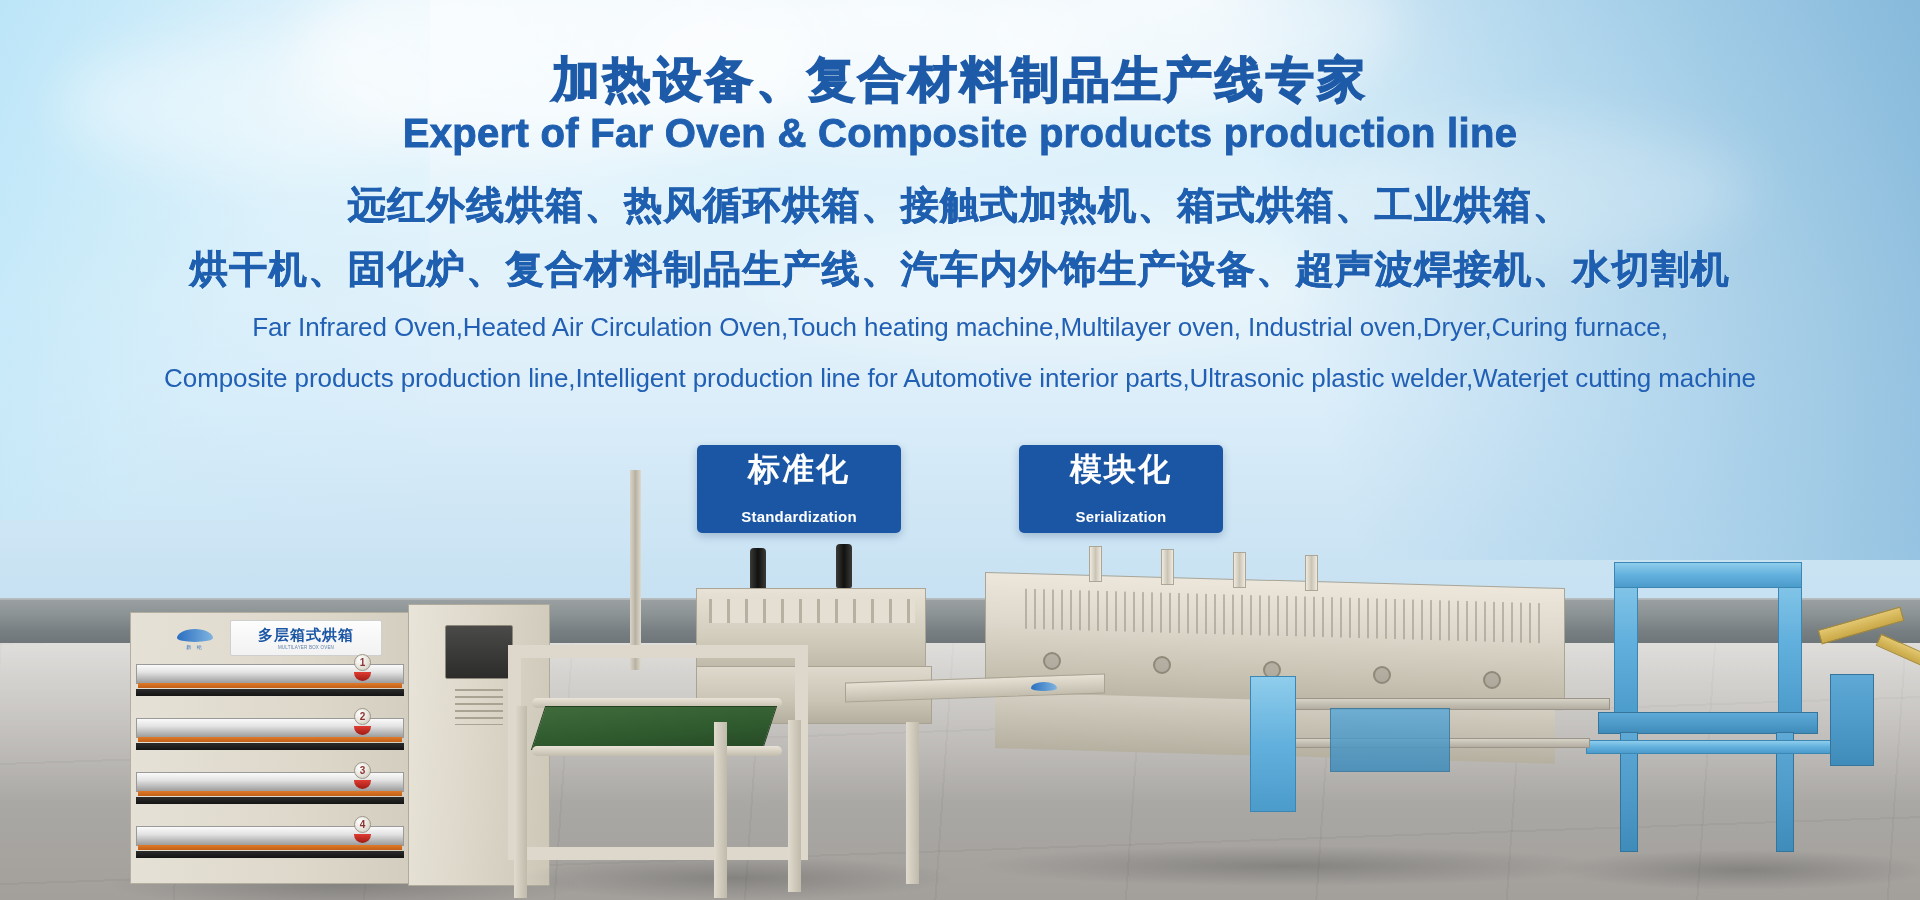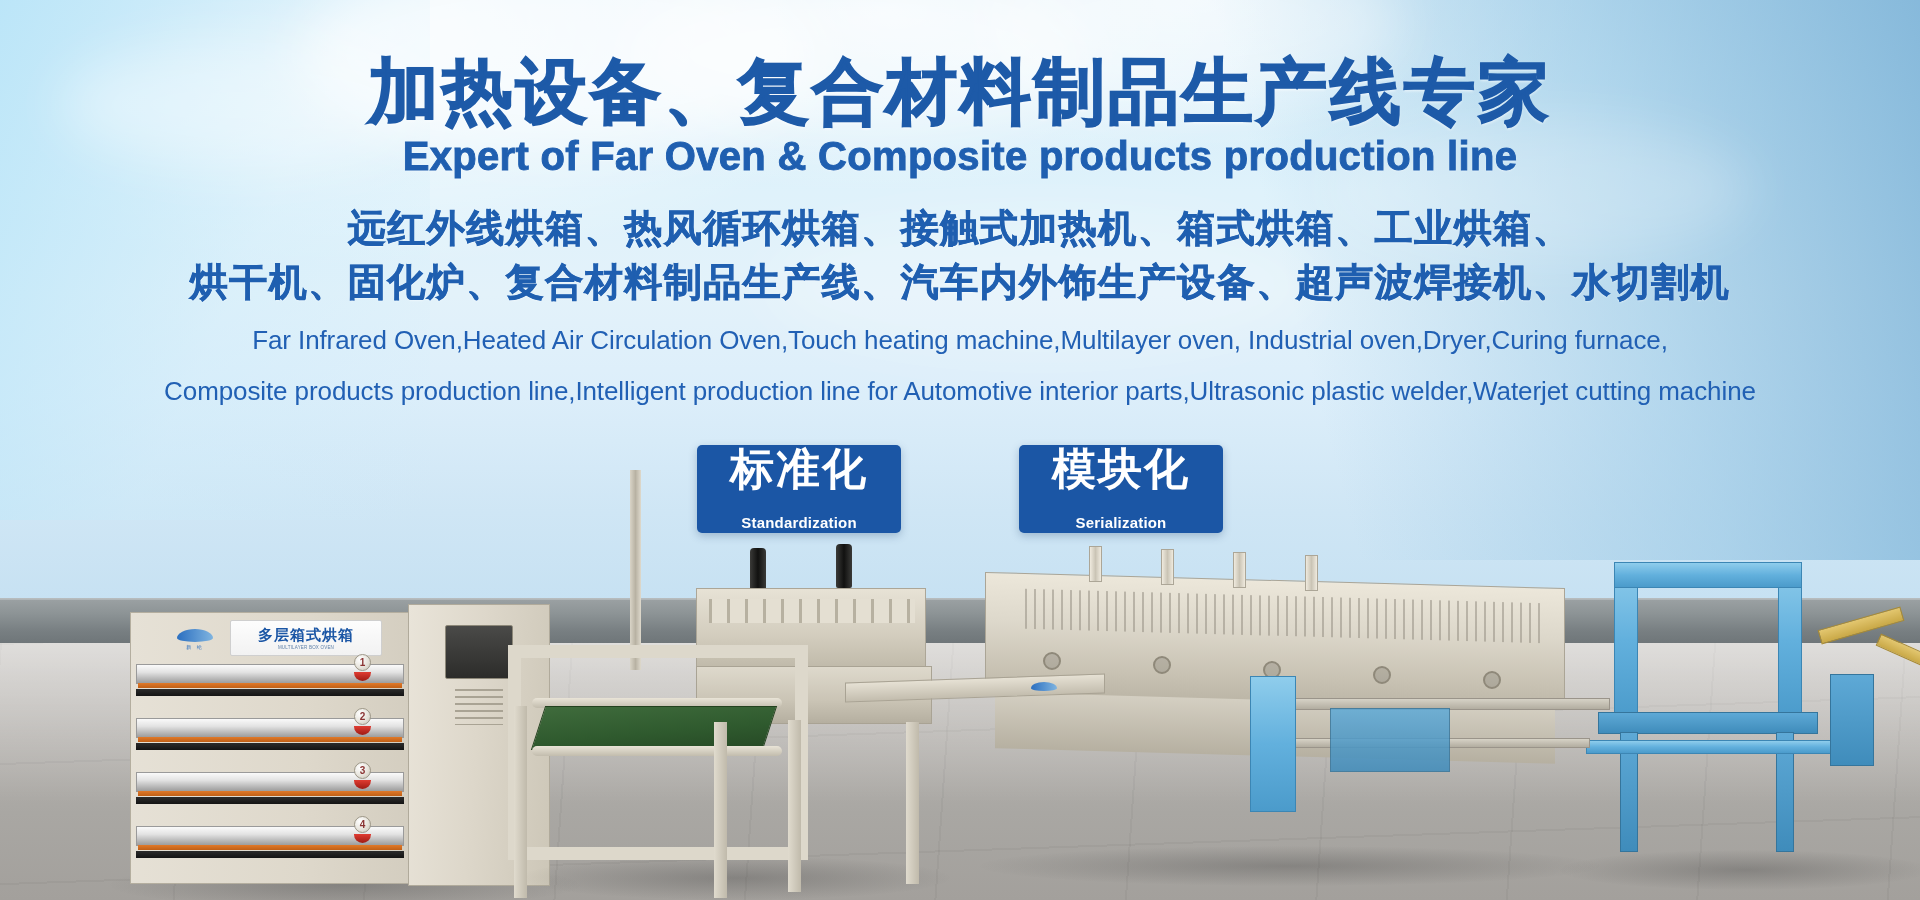--- a/index.html
+++ b/index.html
@@ -77,21 +77,21 @@
     position:absolute; left:0; top:643px; width:1920px; height:160px;
     background:linear-gradient(180deg, rgba(255,255,255,0.42), rgba(255,255,255,0));
   }
 
   
   .text-block {
     position:absolute; left:0; top:56px; width:1920px;
     text-align:center; z-index:40;
   }
   .h1-cn {
-    font-size:71px; font-weight:bold; color:#1d5aa8;
+    font-size:48px; font-weight:bold; color:#1d5aa8;
     letter-spacing:3px; line-height:1.02;
     font-family:"Liberation Sans","DejaVu Sans",sans-serif;
     text-shadow:0 2px 3px rgba(255,255,255,0.65), 0 0 1px rgba(29,90,168,0.8);
     -webkit-text-stroke:1.5px #1d5aa8;
   }
   .h1-en {
     font-size:40px; font-weight:bold; color:#1f5fb0;
     letter-spacing:.3px; margin-top:6px; line-height:1.1;
     text-shadow:0 1px 2px rgba(255,255,255,0.6);
     -webkit-text-stroke:.9px #1f5fb0;
@@ -115,21 +115,21 @@
   }
   .badge {
     background:#1b56a5;
     border-radius:5px;
     width:204px; height:88px;
     display:flex; flex-direction:column;
     align-items:center; justify-content:center;
     box-shadow:0 3px 9px rgba(20,55,100,0.26);
   }
   .badge-cn {
-    color:#fff; font-size:44px; font-weight:bold;
+    color:#fff; font-size:32px; font-weight:bold;
     letter-spacing:2px; line-height:1;
   }
   .badge-en {
     color:#fff; font-size:15px; font-weight:bold;
     margin-top:23px; letter-spacing:.2px;
   }
 
   
   .machines { position:absolute; left:0; top:0; width:1920px; height:900px; z-index:20; }
 
@@ -447,21 +447,21 @@
       <div class="grey-beam" style="left:-290px; top:198px; width:300px; height:10px;"></div>
       <div class="blu" style="left:-330px; top:136px; width:46px;  height:136px;"></div>
       <div class="blu-d" style="left:-250px; top:168px; width:120px; height:64px; opacity:.85;"></div>
     </div>
   </div>
 
   <div class="text-block">
     <div class="h1-cn">加热设备、复合材料制品生产线专家</div>
     <div class="h1-en">Expert of Far Oven &amp; Composite products production line</div>
     <div class="h2-cn">远红外线烘箱、热风循环烘箱、接触式加热机、箱式烘箱、工业烘箱、</div>
-    <div class="h2-cn" style="margin-top:0;">烘干机、固化炉、复合材料制品生产线、汽车内外饰生产设备、超声波焊接机、水切割机</div>
+    <div class="h2-cn" style="margin-top:10px;">烘干机、固化炉、复合材料制品生产线、汽车内外饰生产设备、超声波焊接机、水切割机</div>
     <div class="h2-en">Far Infrared Oven,Heated Air Circulation Oven,Touch heating machine,Multilayer oven, Industrial oven,Dryer,Curing furnace,</div>
     <div class="h2-en" style="margin-top:14px;">Composite products production line,Intelligent production line for Automotive interior parts,Ultrasonic plastic welder,Waterjet cutting machine</div>
   </div>
 
   <div class="badges">
     <div class="badge">
       <div class="badge-cn">标准化</div>
       <div class="badge-en">Standardization</div>
     </div>
     <div class="badge">

